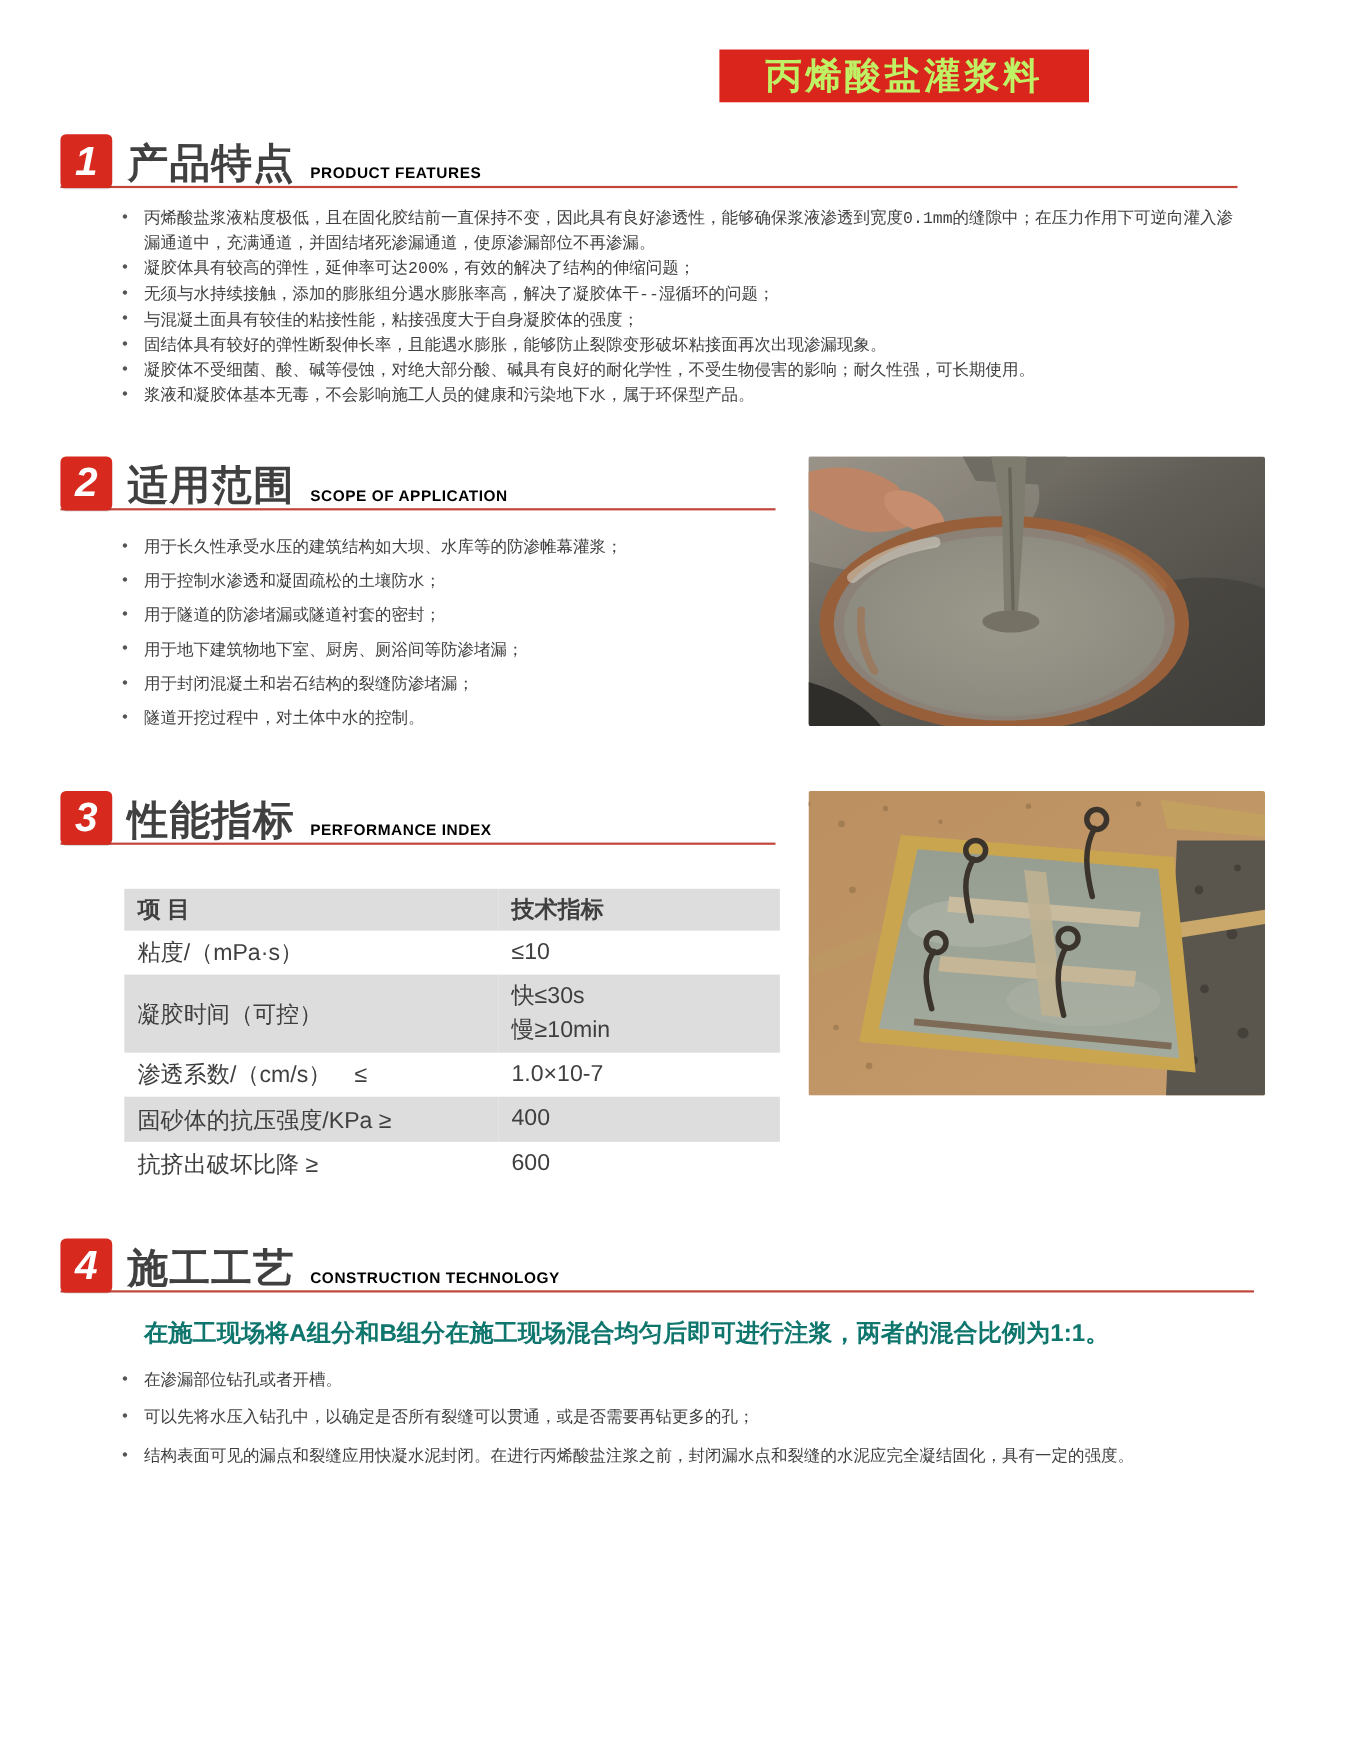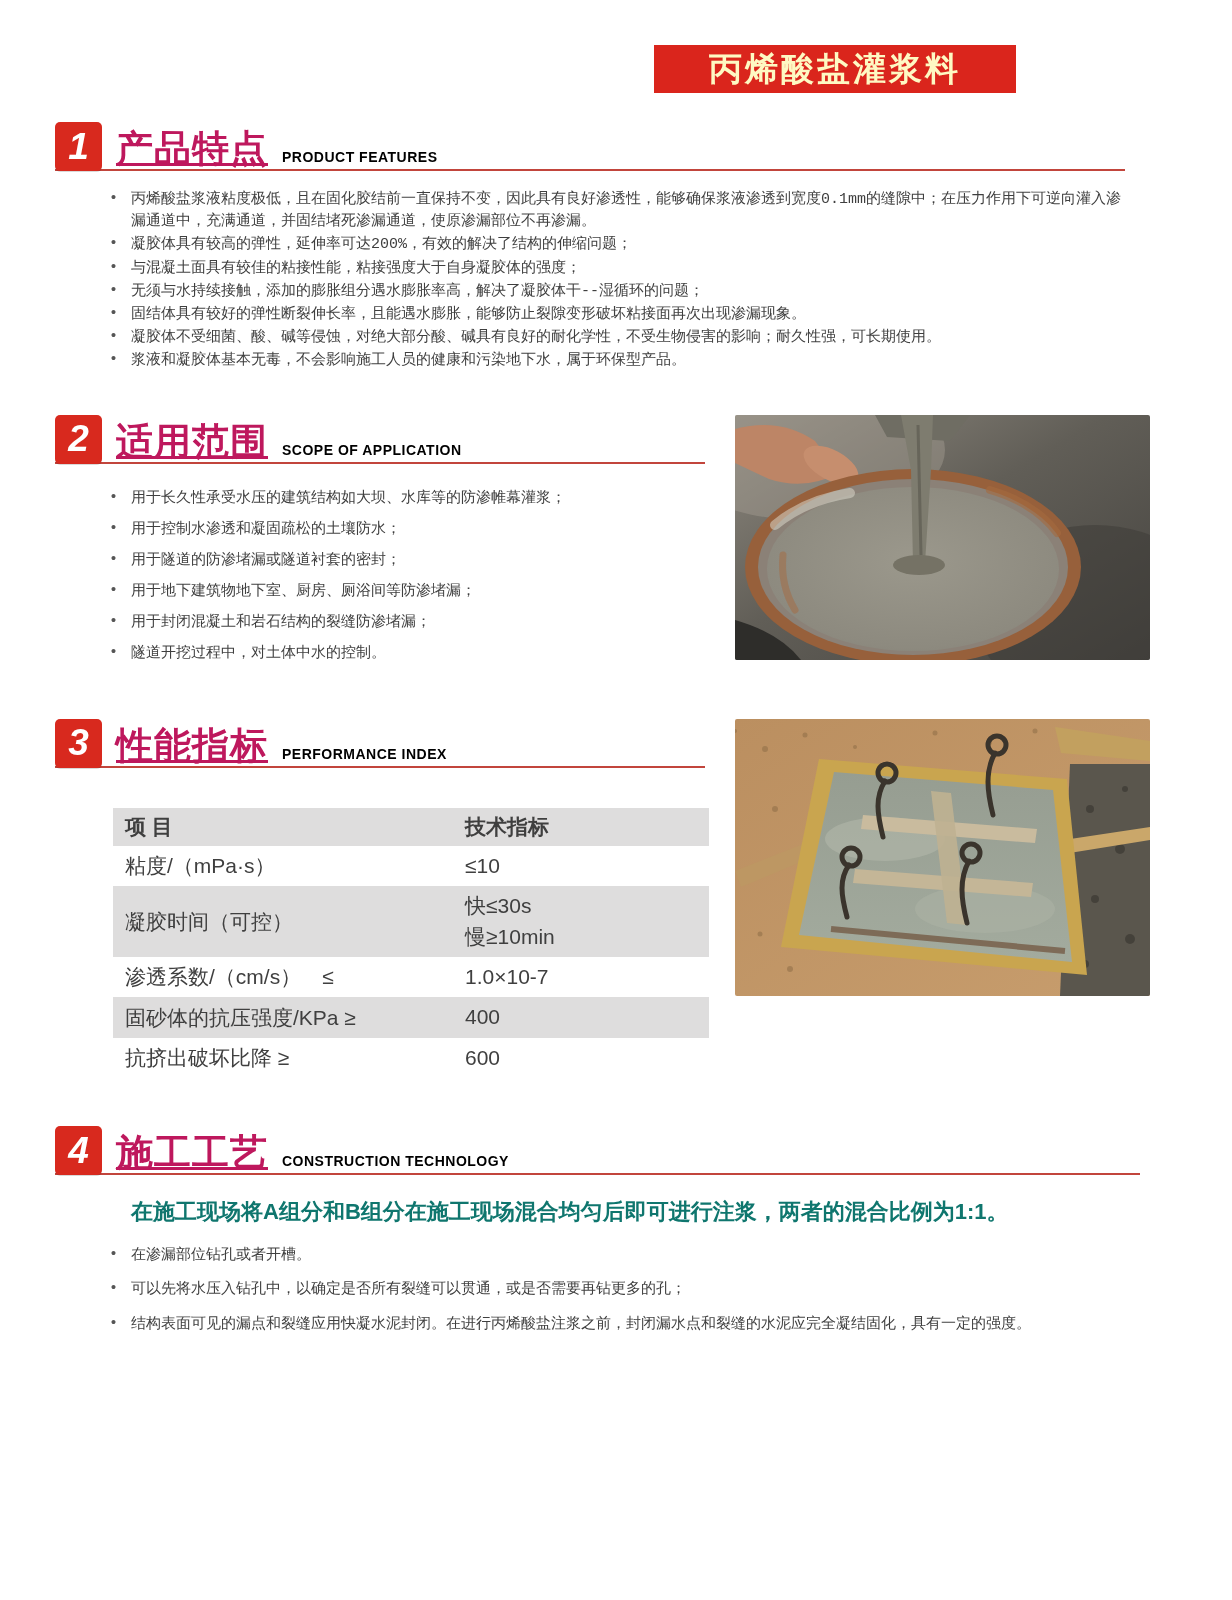--- a/index.html
+++ b/index.html
@@ -2,36 +2,36 @@
 <html><head>
 <meta charset="utf-8">
 <style>
   html,body{margin:0;padding:0;}
   body{
     width:1232px;height:1600px;background:#ffffff;position:relative;
     font-family:"Liberation Sans", sans-serif;color:#3f3f3f;
     -webkit-font-smoothing:antialiased;
   }
   .page-title-box{
-    position:absolute;left:654px;top:45px;width:362px;height:48px;
-    background:#da251c;color:#fef9c3;font-size:33px;font-weight:bold;
+    position:absolute;left:654px;top:45px;width:336px;height:48px;
+    background:#da251c;color:#bef264;font-size:33px;font-weight:bold;
     display:flex;align-items:center;justify-content:center;letter-spacing:3px;
   }
   .sec{margin-left:55px;}
   .sec-header{
     display:flex;align-items:flex-end;gap:14px;
     border-bottom:2px solid #c2453c;position:relative;
   }
   .sec-num{
     width:47px;height:49px;background:#d8291e;color:#fff;border-radius:5px;
     font-size:37px;font-weight:bold;font-style:italic;
     display:flex;align-items:center;justify-content:center;
     margin-bottom:-2px;box-shadow:0 1px 0 rgba(0,0,0,.15);
   }
-  .sec-title{margin:0;font-size:37px;line-height:1.05;font-weight:bold;color:#be185d;letter-spacing:1px;text-decoration:underline;}
+  .sec-title{margin:0;font-size:37px;line-height:1.05;font-weight:bold;color:#404040;letter-spacing:1px;}
   .sec-sub{font-size:14px;font-weight:bold;color:#000000;padding-bottom:4px;letter-spacing:.5px;}
 
   .sec1{margin-top:122px;margin-right:107px;}
   .sec4{margin-top:48px;margin-right:92px;}
 
   ul.bullets{list-style:none;margin:18px 0 0 52px;padding:0;font-size:15px;line-height:1.48;font-family:Liberation Mono, monospace;}
   ul.bullets li{position:relative;padding-left:24px;}
   ul.bullets li::before{content:"•";position:absolute;left:2px;top:-1px;color:#555;}
   ul.b-tight li{margin-bottom:1px;}
   ul.b-mid{margin-top:24px;}
@@ -67,22 +67,22 @@
 
 <section class="sec sec1">
   <div class="sec-header">
     <div class="sec-num">1</div>
     <h2 class="sec-title">产品特点</h2>
     <span class="sec-sub">PRODUCT FEATURES</span>
   </div>
   <ul class="bullets b-tight">
     <li>丙烯酸盐浆液粘度极低，且在固化胶结前一直保持不变，因此具有良好渗透性，能够确保浆液渗透到宽度0.1mm的缝隙中；在压力作用下可逆向灌入渗漏通道中，充满通道，并固结堵死渗漏通道，使原渗漏部位不再渗漏。</li>
     <li>凝胶体具有较高的弹性，延伸率可达200%，有效的解决了结构的伸缩问题；</li>
+    <li>无须与水持续接触，添加的膨胀组分遇水膨胀率高，解决了凝胶体干--湿循环的问题；</li>
     <li>与混凝土面具有较佳的粘接性能，粘接强度大于自身凝胶体的强度；</li>
-    <li>无须与水持续接触，添加的膨胀组分遇水膨胀率高，解决了凝胶体干--湿循环的问题；</li>
     <li>固结体具有较好的弹性断裂伸长率，且能遇水膨胀，能够防止裂隙变形破坏粘接面再次出现渗漏现象。</li>
     <li>凝胶体不受细菌、酸、碱等侵蚀，对绝大部分酸、碱具有良好的耐化学性，不受生物侵害的影响；耐久性强，可长期使用。</li>
     <li>浆液和凝胶体基本无毒，不会影响施工人员的健康和污染地下水，属于环保型产品。</li>
   </ul>
 </section>
 
 <div class="two-col sec2">
   <div class="col-left">
     <div class="sec-header">
       <div class="sec-num">2</div>

